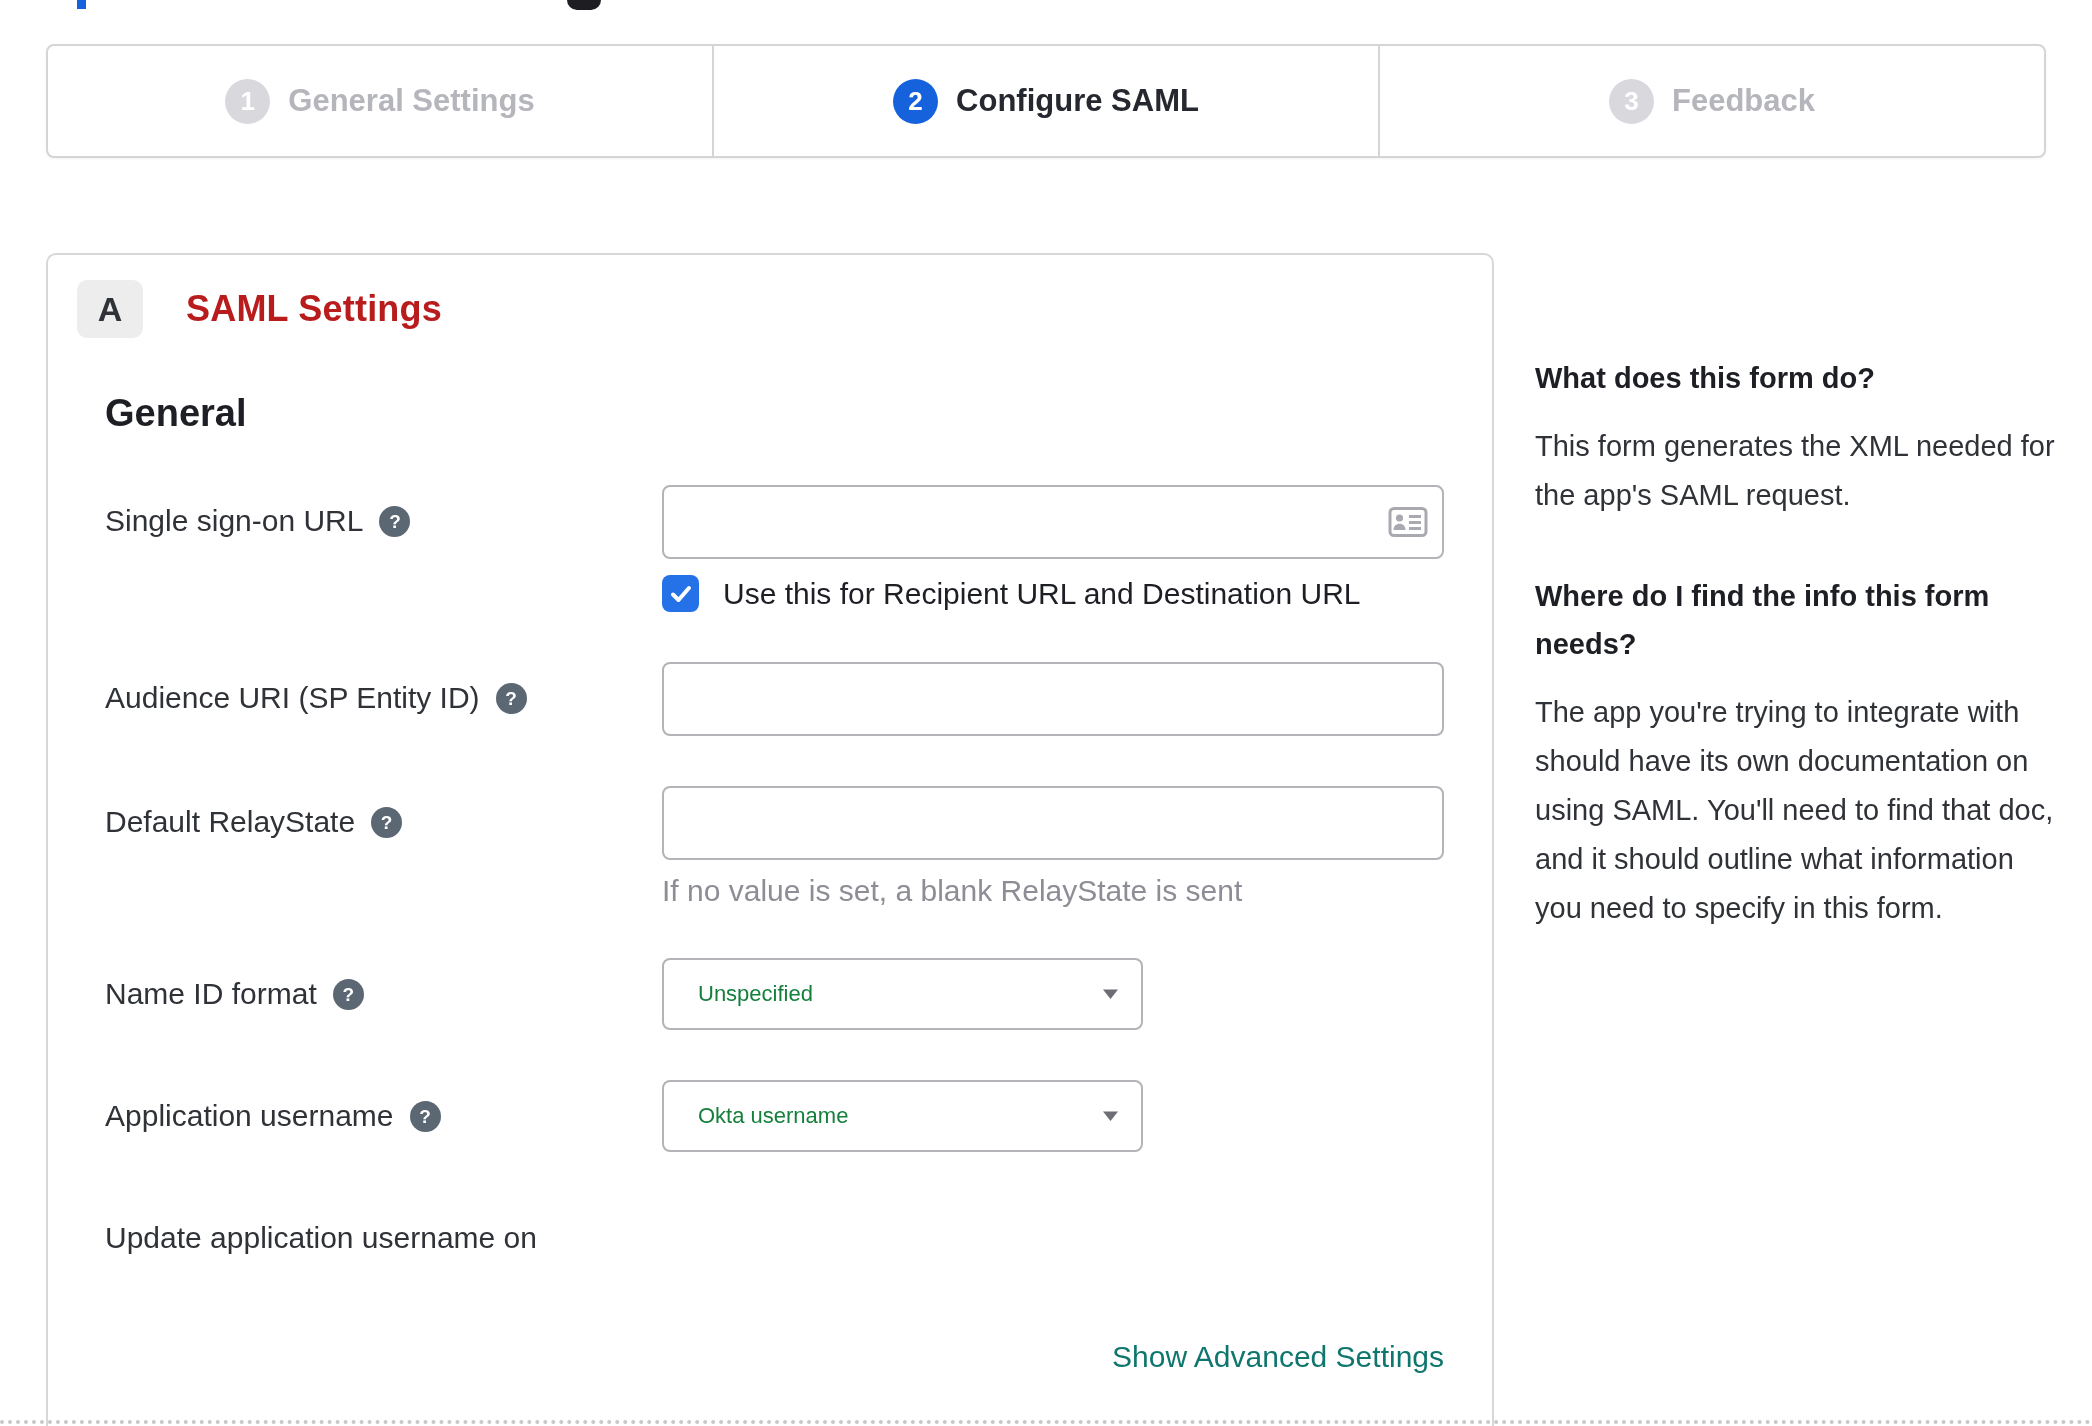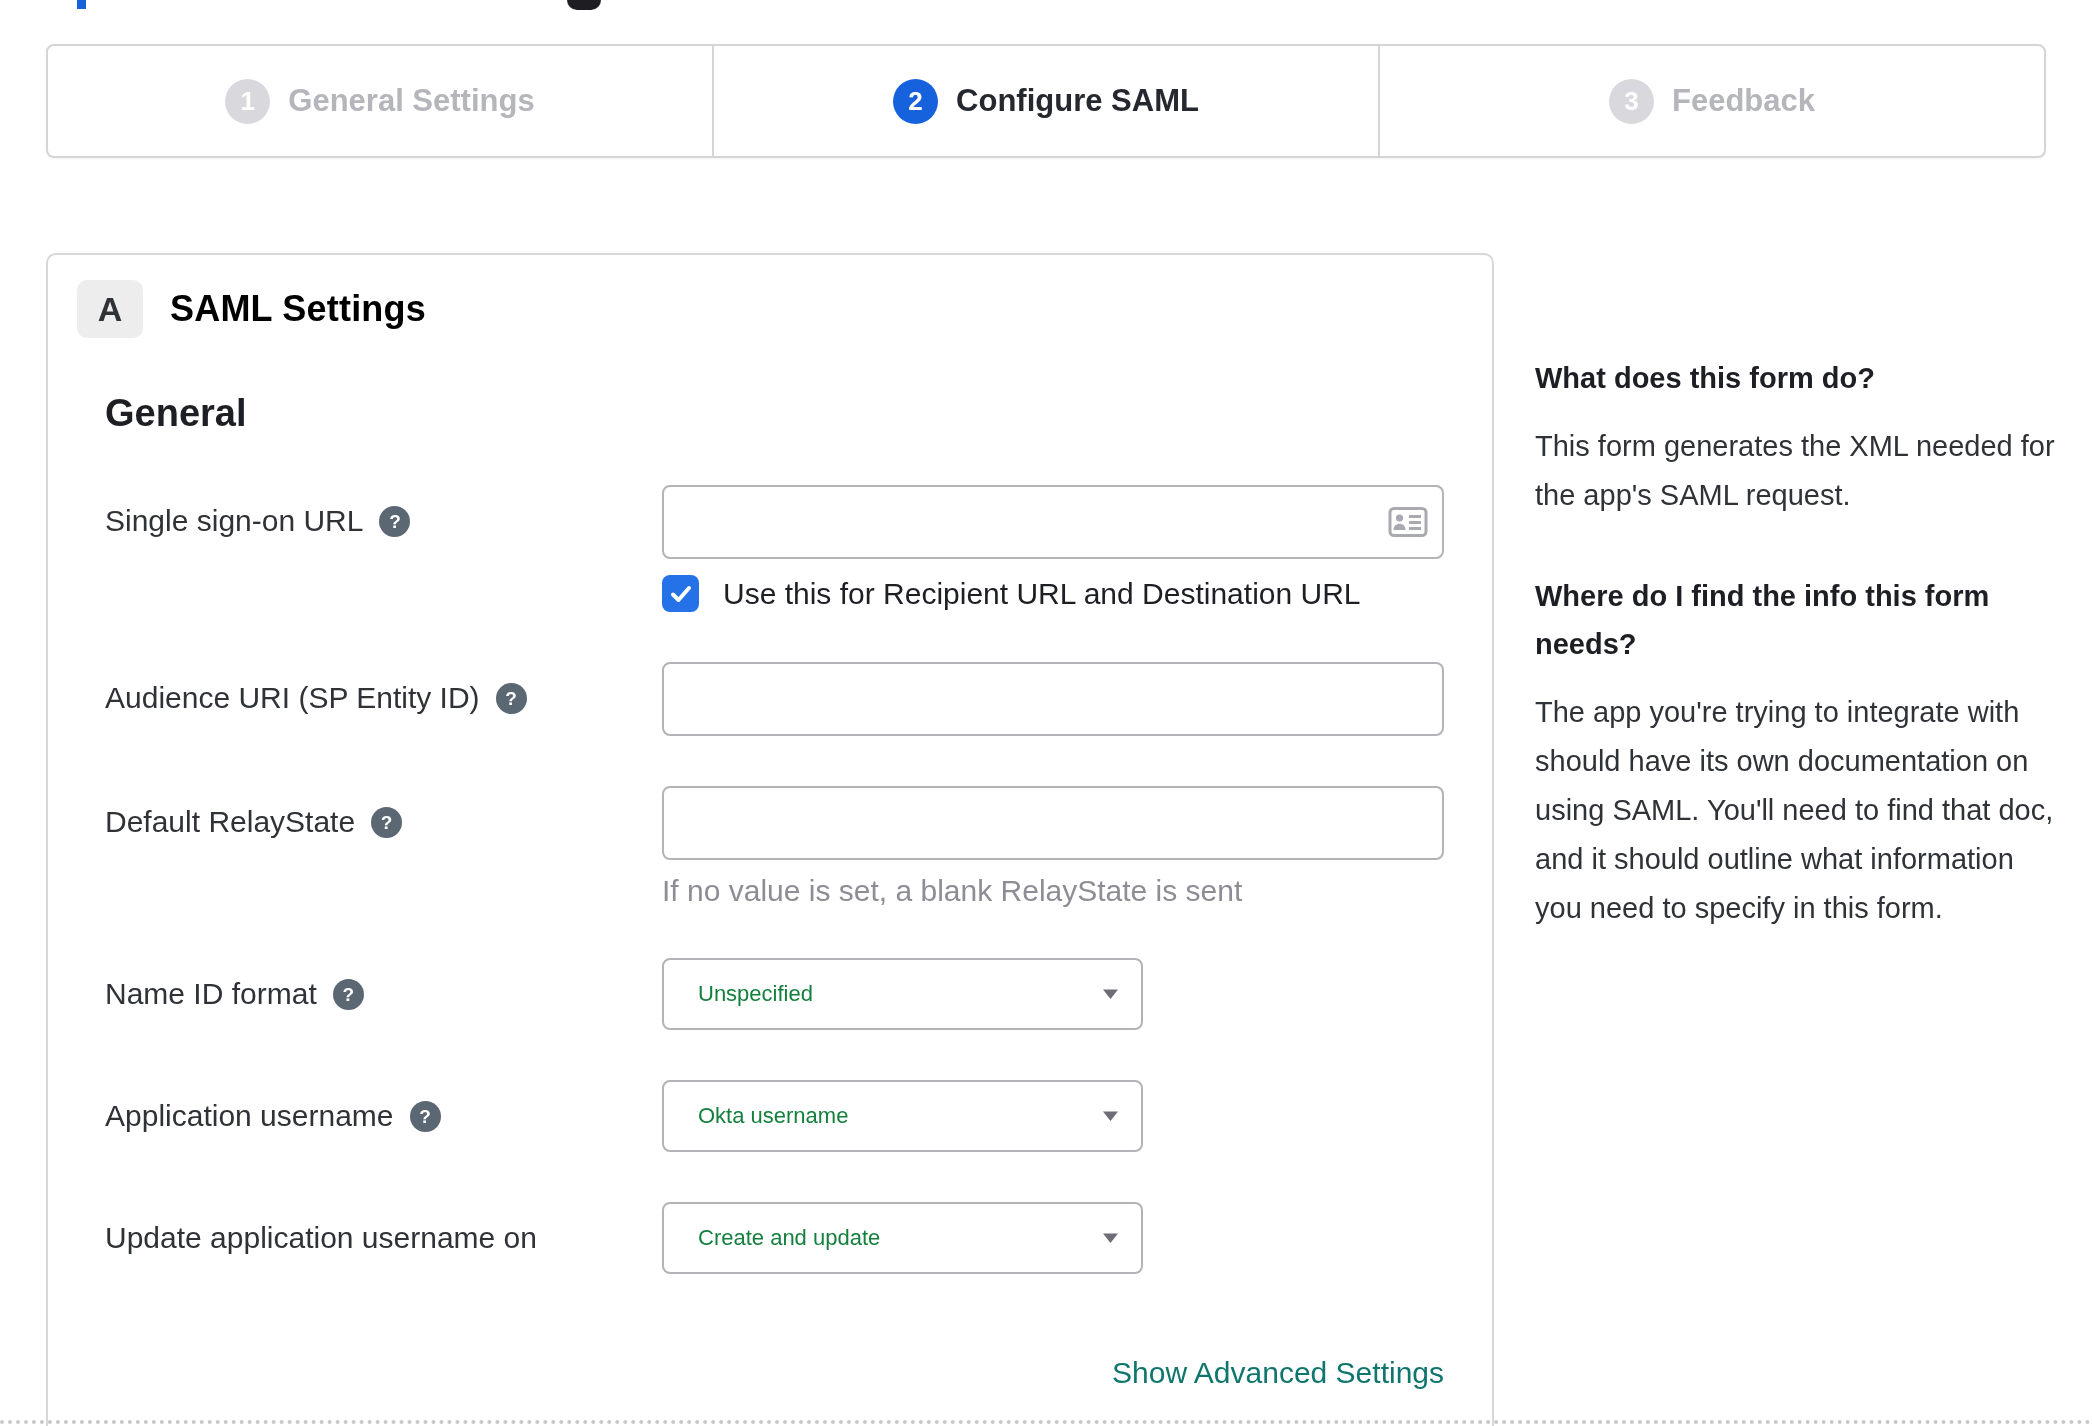--- a/index.html
+++ b/index.html
@@ -24,21 +24,21 @@
   .step-label { font-size:31px; font-weight:bold; }
   .step.inactive .step-label { color:#b5b5bc; }
   .step.active   .step-label { color:#25282e; }
 
   
   .card { position:absolute; left:46px; top:253px; width:1448px; height:1200px;
           background:#fff; border:2px solid #d7d7da; border-radius:10px; padding:25px 0 0 29px; }
   .card-header { display:flex; align-items:center; gap:27px; }
   .badge { width:66px; height:58px; background:#ededee; border-radius:10px; display:flex;
            align-items:center; justify-content:center; font-size:34px; font-weight:bold; color:#2f3237; }
-  .panel-title { font-size:36px; font-weight:bold; color:#000000; letter-spacing:.2px; }
+  .panel-title { font-size:36px; font-weight:bold; color:#b91c1c; letter-spacing:.2px;margin-left:16px; }
 
   .form-area { margin-left:28px; margin-top:54px; width:1339px; }
   .section-heading { font-size:38px; font-weight:bold; color:#1d1f24; }
 
   .row { display:flex; margin-top:50px; }
   .row-label { width:557px; padding-top:16px; font-size:30px; color:#2f3237; display:flex;
                align-items:flex-start; gap:16px;text-align:center; }
   .row-label .lbl { line-height:40px; }
   .help { width:31px; height:31px; border-radius:50%; background:#5b6772; color:#fff; flex:0 0 31px;
           display:flex; align-items:center; justify-content:center; font-size:19px; font-weight:bold;
@@ -192,30 +192,20 @@
               </svg>
           </span>
         </div>
       </div>
     </div>
 
     <div class="row">
       <div class="row-label">
         <span class="lbl">Update application username on</span>
       </div>
-      <div class="row-control">
-        <div class="select">
-          <span>Create and update</span>
-          <span class="caret">
-            <svg width="17" height="12" viewBox="0 0 17 12">
-                <polygon points="1,1.5 16,1.5 8.5,11" fill="#6d6d75"></polygon>
-              </svg>
-          </span>
-        </div>
-      </div>
     </div>
 
     <div class="advanced">
       <a>Show Advanced Settings</a>
     </div>
   </div>
 </div>
 
 <aside class="sidebar">
   <section>

